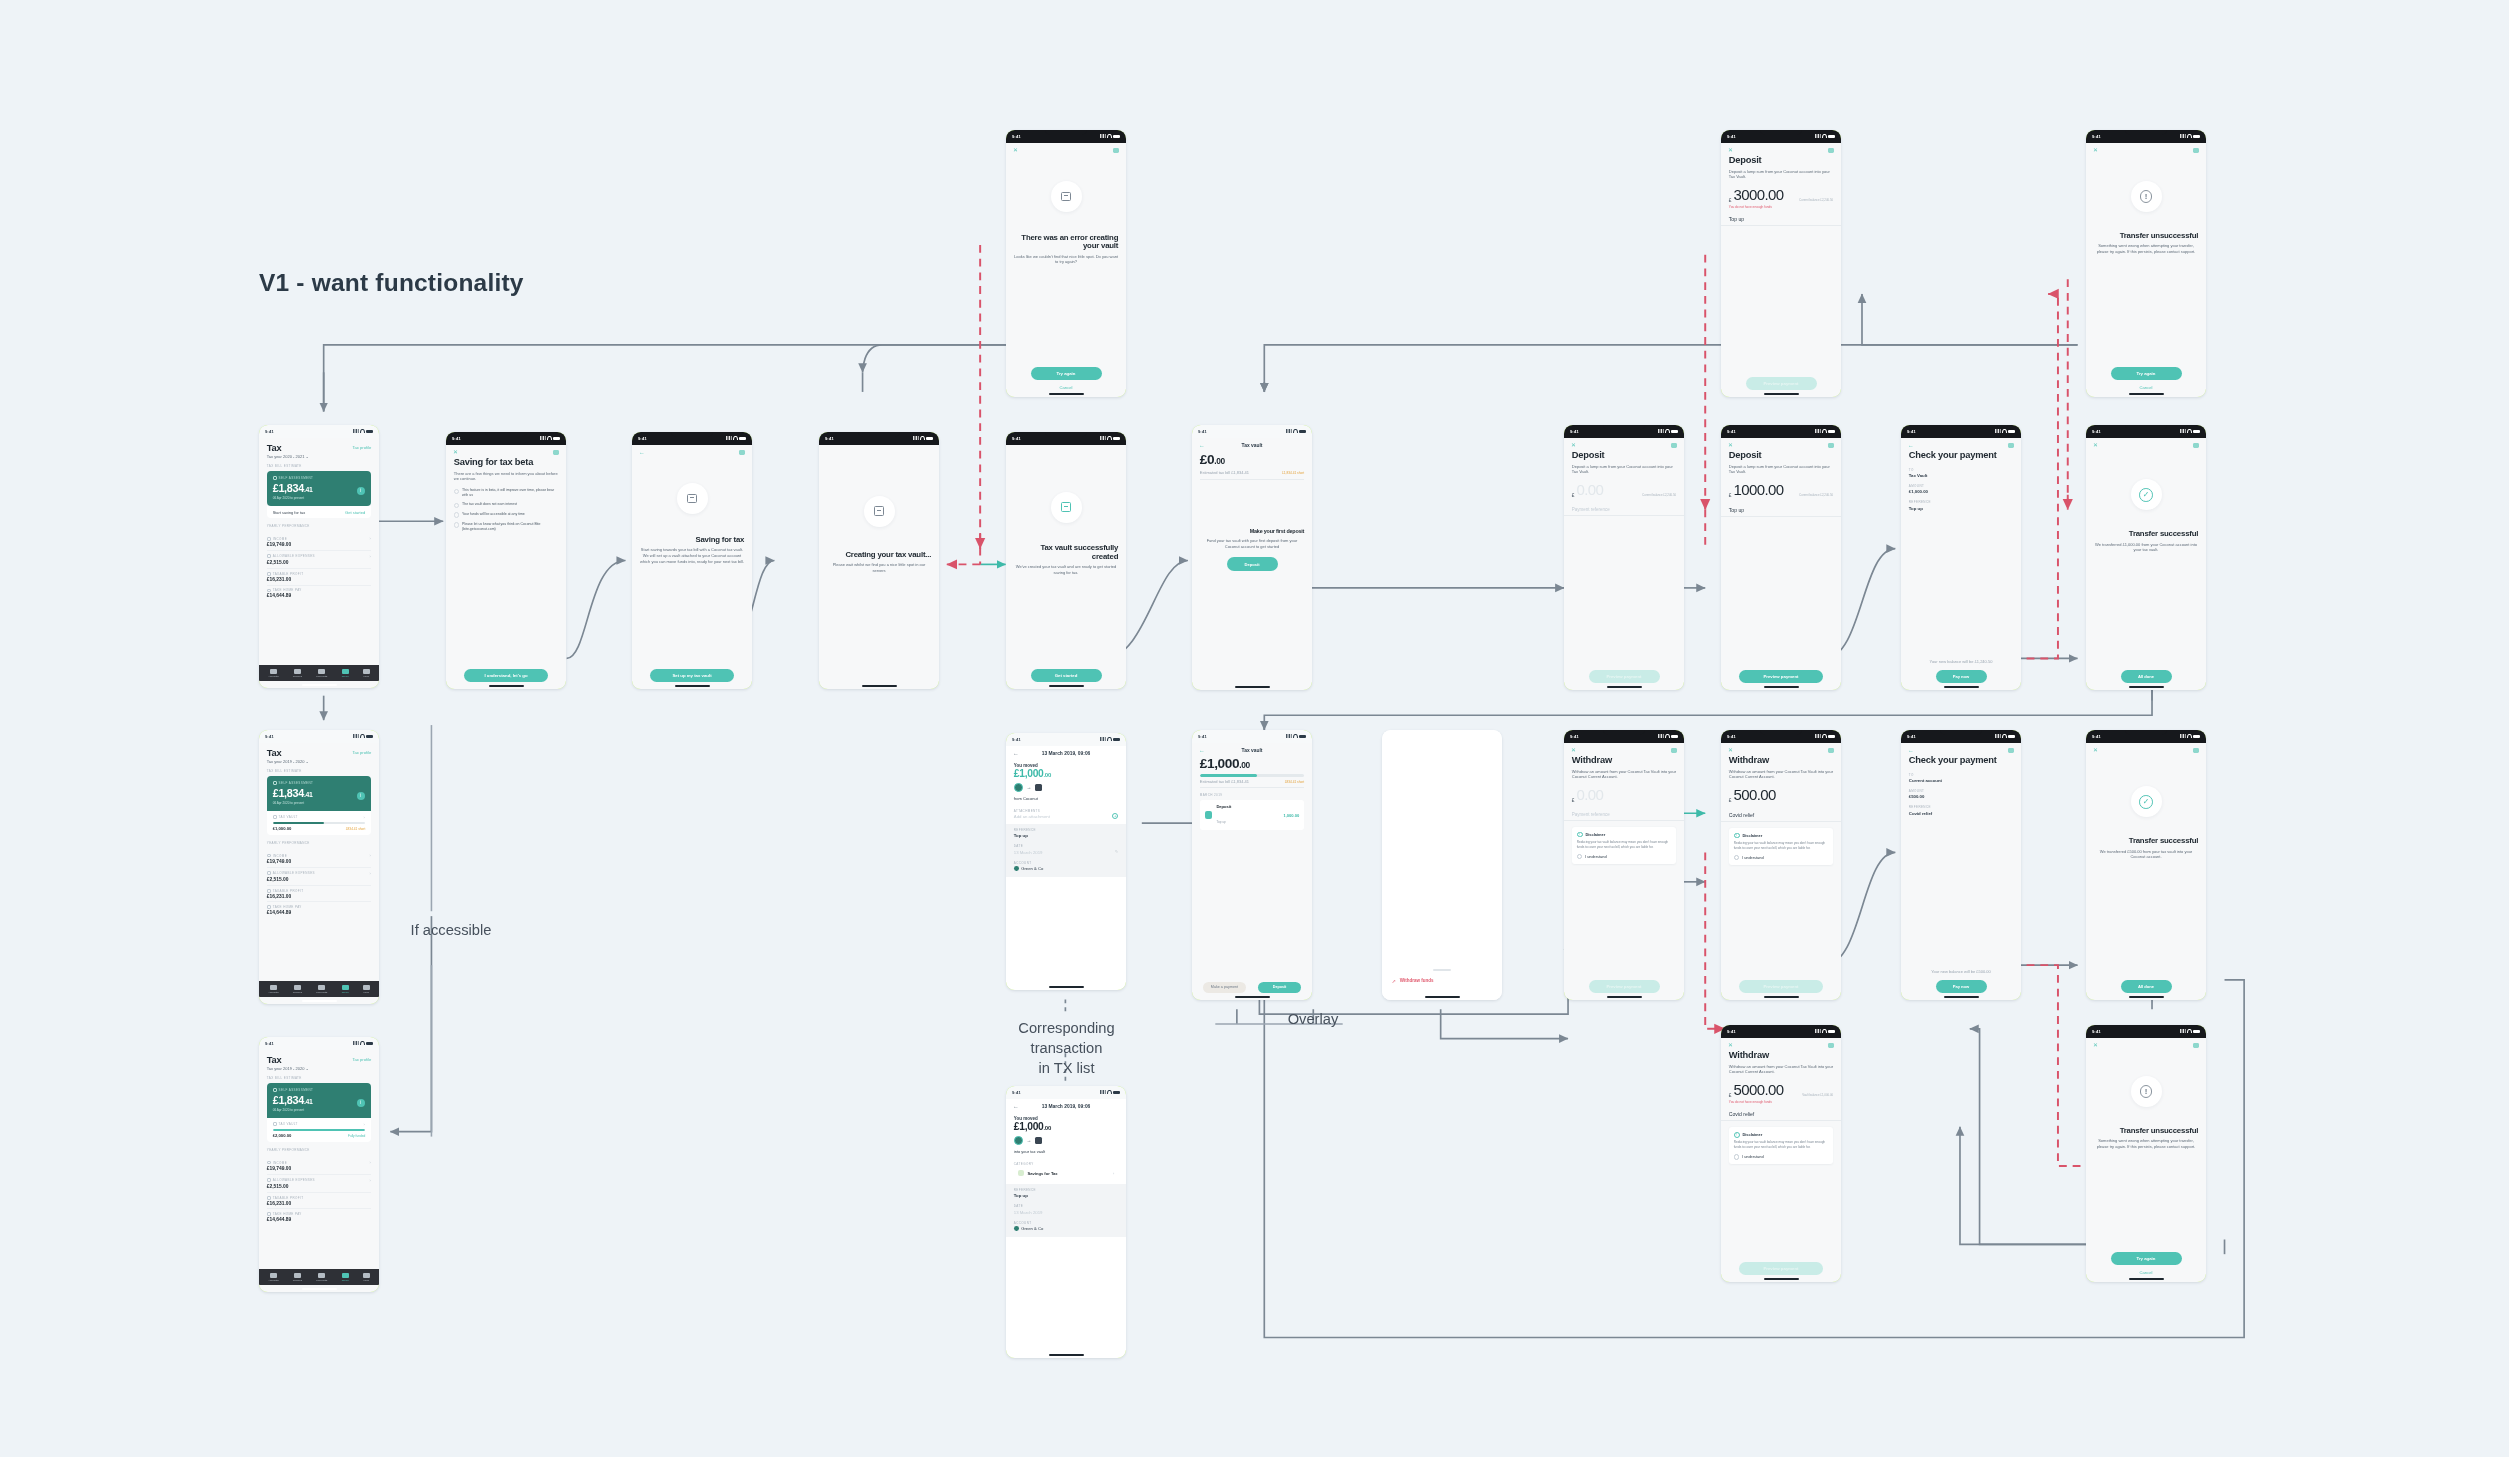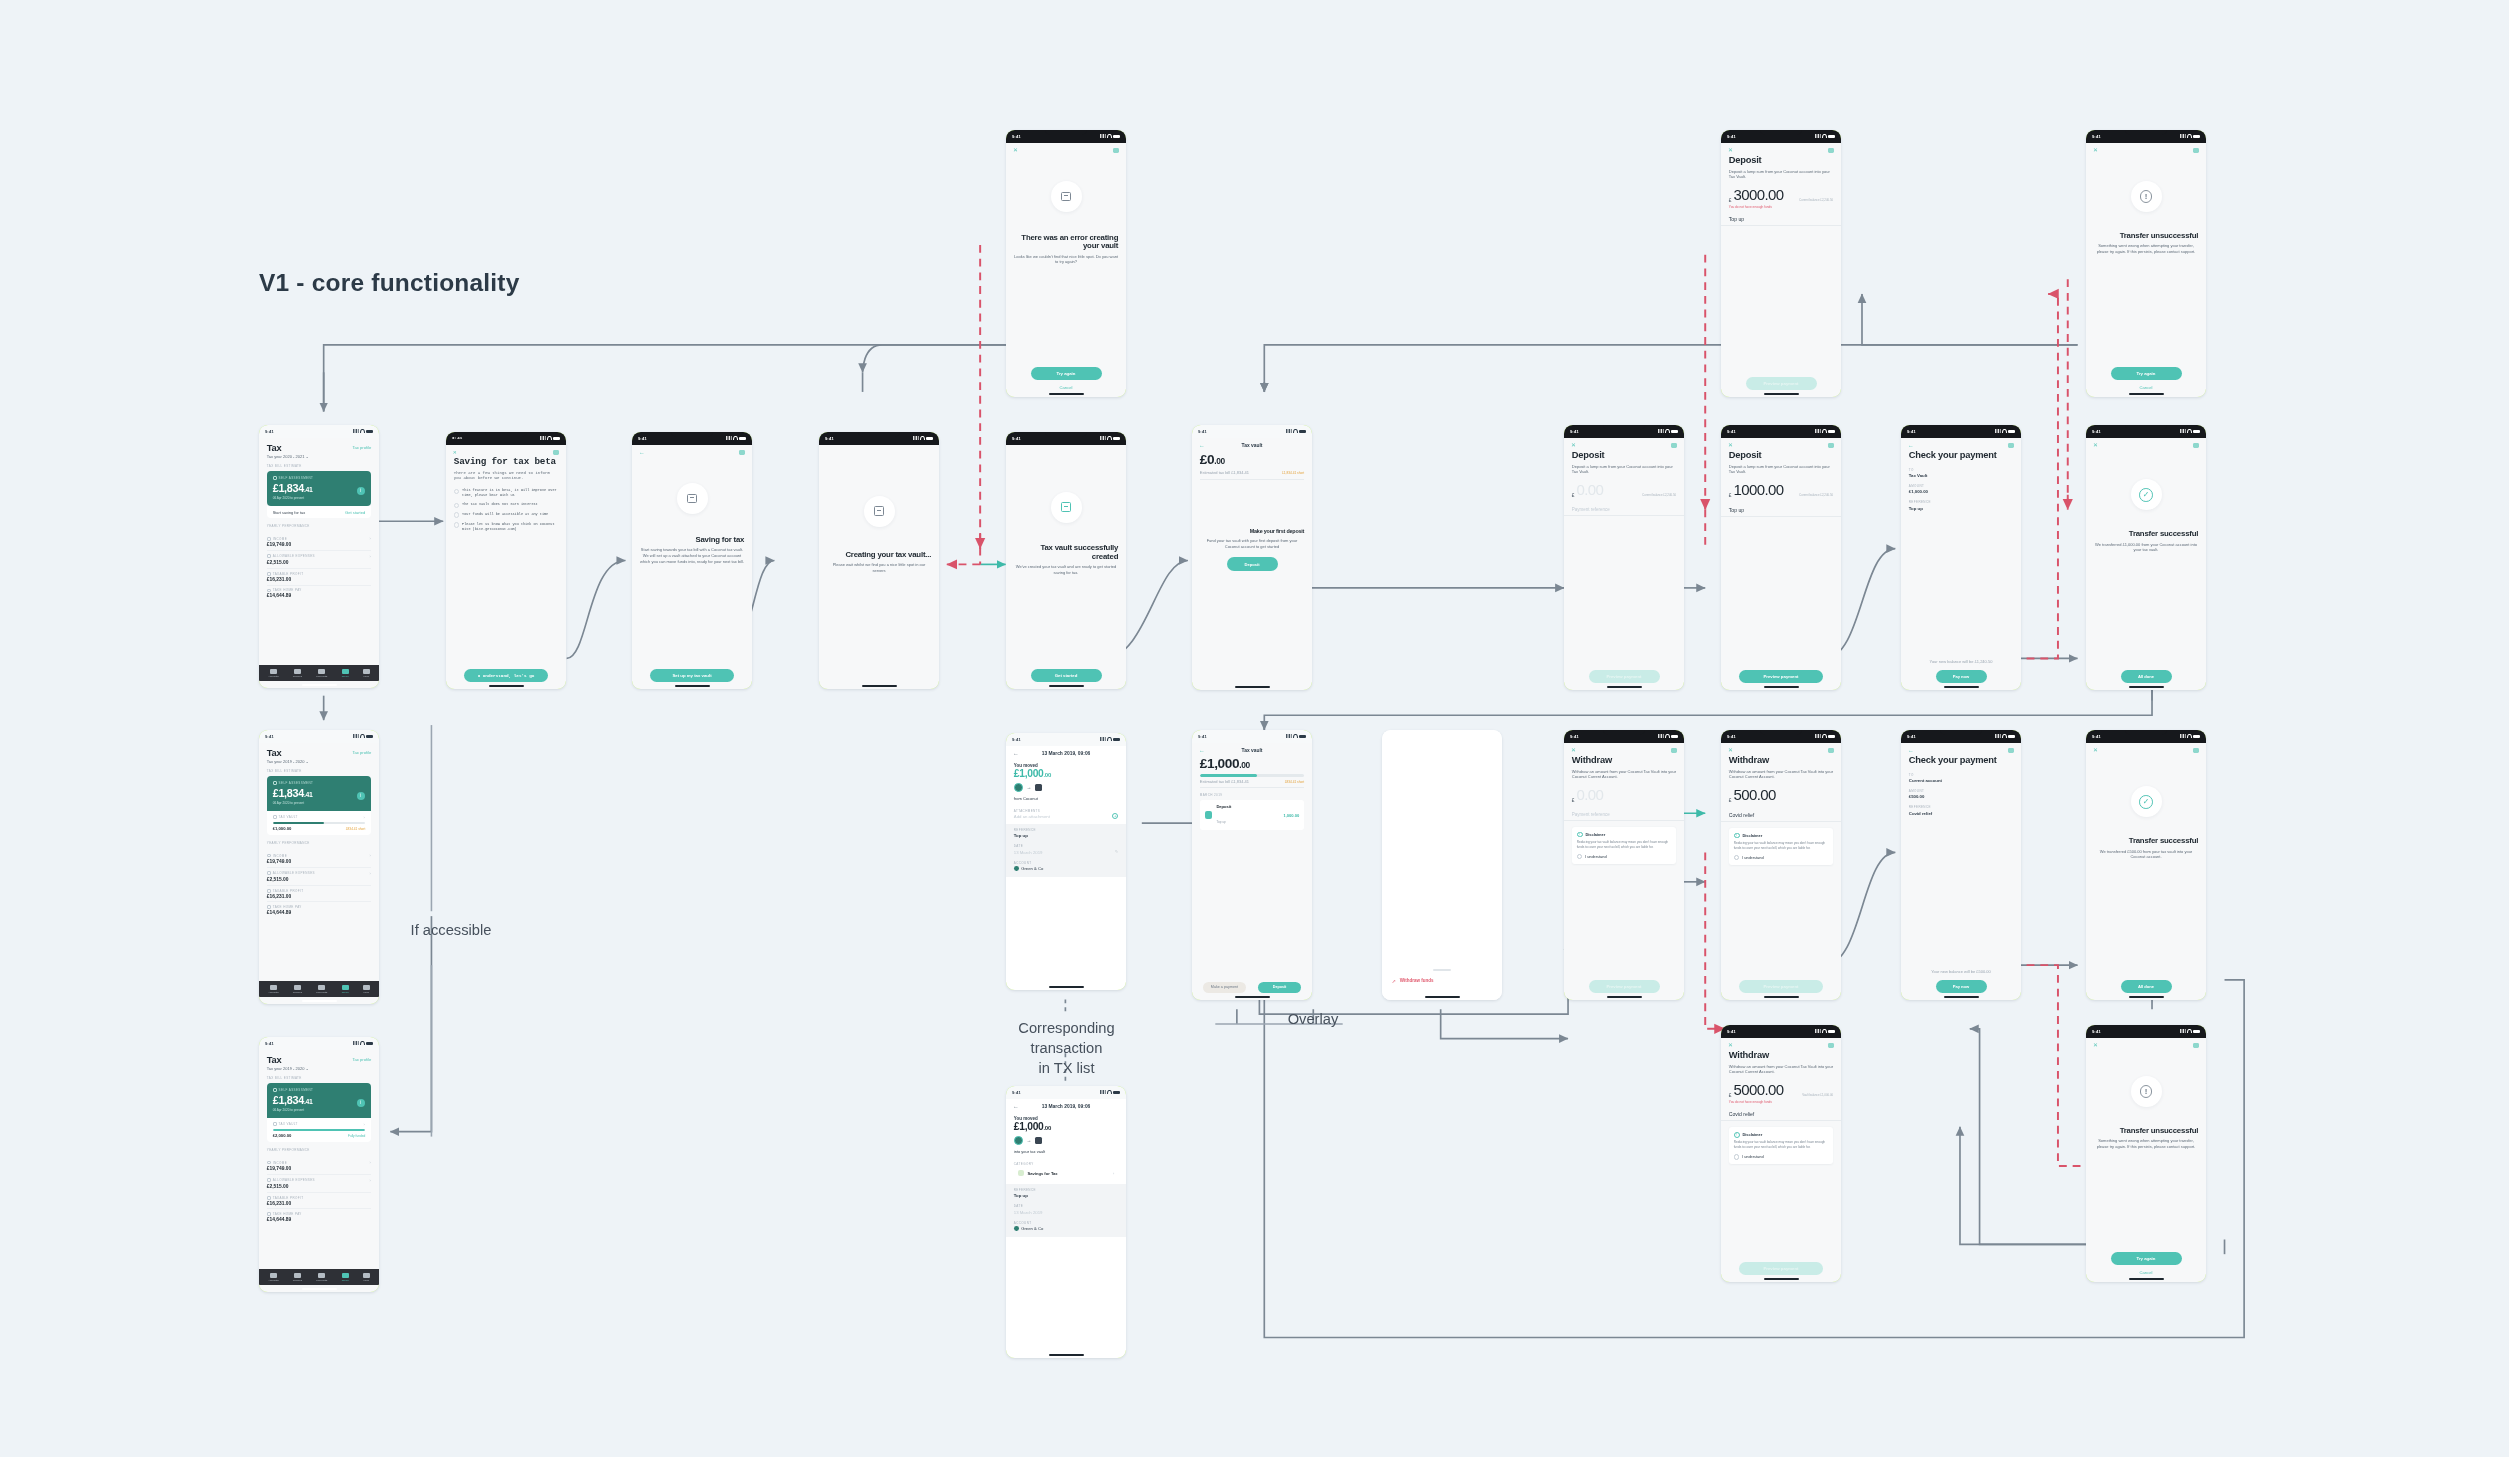--- a/index.html
+++ b/index.html
@@ -323,21 +323,21 @@
       <path d="M2110,505 L2110,520"></path>
     </g>
 
     <g fill="none" stroke="#9aa5b1" stroke-width="1.6">
       <path d="M440,740 L440,930"></path>
       <path d="M440,985 L440,1160"></path>
       <path d="M1370,1045 L1240,1045"></path>
     </g>
   </svg>
 
-  <div class="board-title" style="left:259px; top:269px;">V1 - core functionality</div>
+  <div class="board-title" style="left:259px; top:269px;">V1 - want functionality</div>
 
   <div class="annot" style="left:392px; top:921px; width:118px;">If accessible</div>
   <div class="annot" style="left:992px; top:1019px; width:149px;">Corresponding transaction
 in TX list</div>
   <div class="annot" style="left:1274px; top:1010px; width:78px;">Overlay</div>
 
   <div class="phone tall" style="left:1006px; top:130px;">
     <div class="statusbar">
       <span class="sb-time">9:41</span>
       <span class="sb-icons">
@@ -521,21 +521,21 @@
           </div>
         <div class="tab">
             <span class="ic"></span>
             <span class="tl">More</span>
           </div>
       </div>
       <div class="homebar"></div>
     </div>
   </div>
 
-  <div class="phone" style="left:446px; top:432px;font-family:Liberation Mono, monospace;">
+  <div class="phone" style="left:446px; top:432px;">
     <div class="statusbar">
       <span class="sb-time">9:41</span>
       <span class="sb-icons">
           <i class="sb-bars"></i>
           <i class="sb-wifi"></i>
           <i class="sb-batt"></i>
         </span>
       <div class="notch"></div>
     </div>
     <div class="screen">

